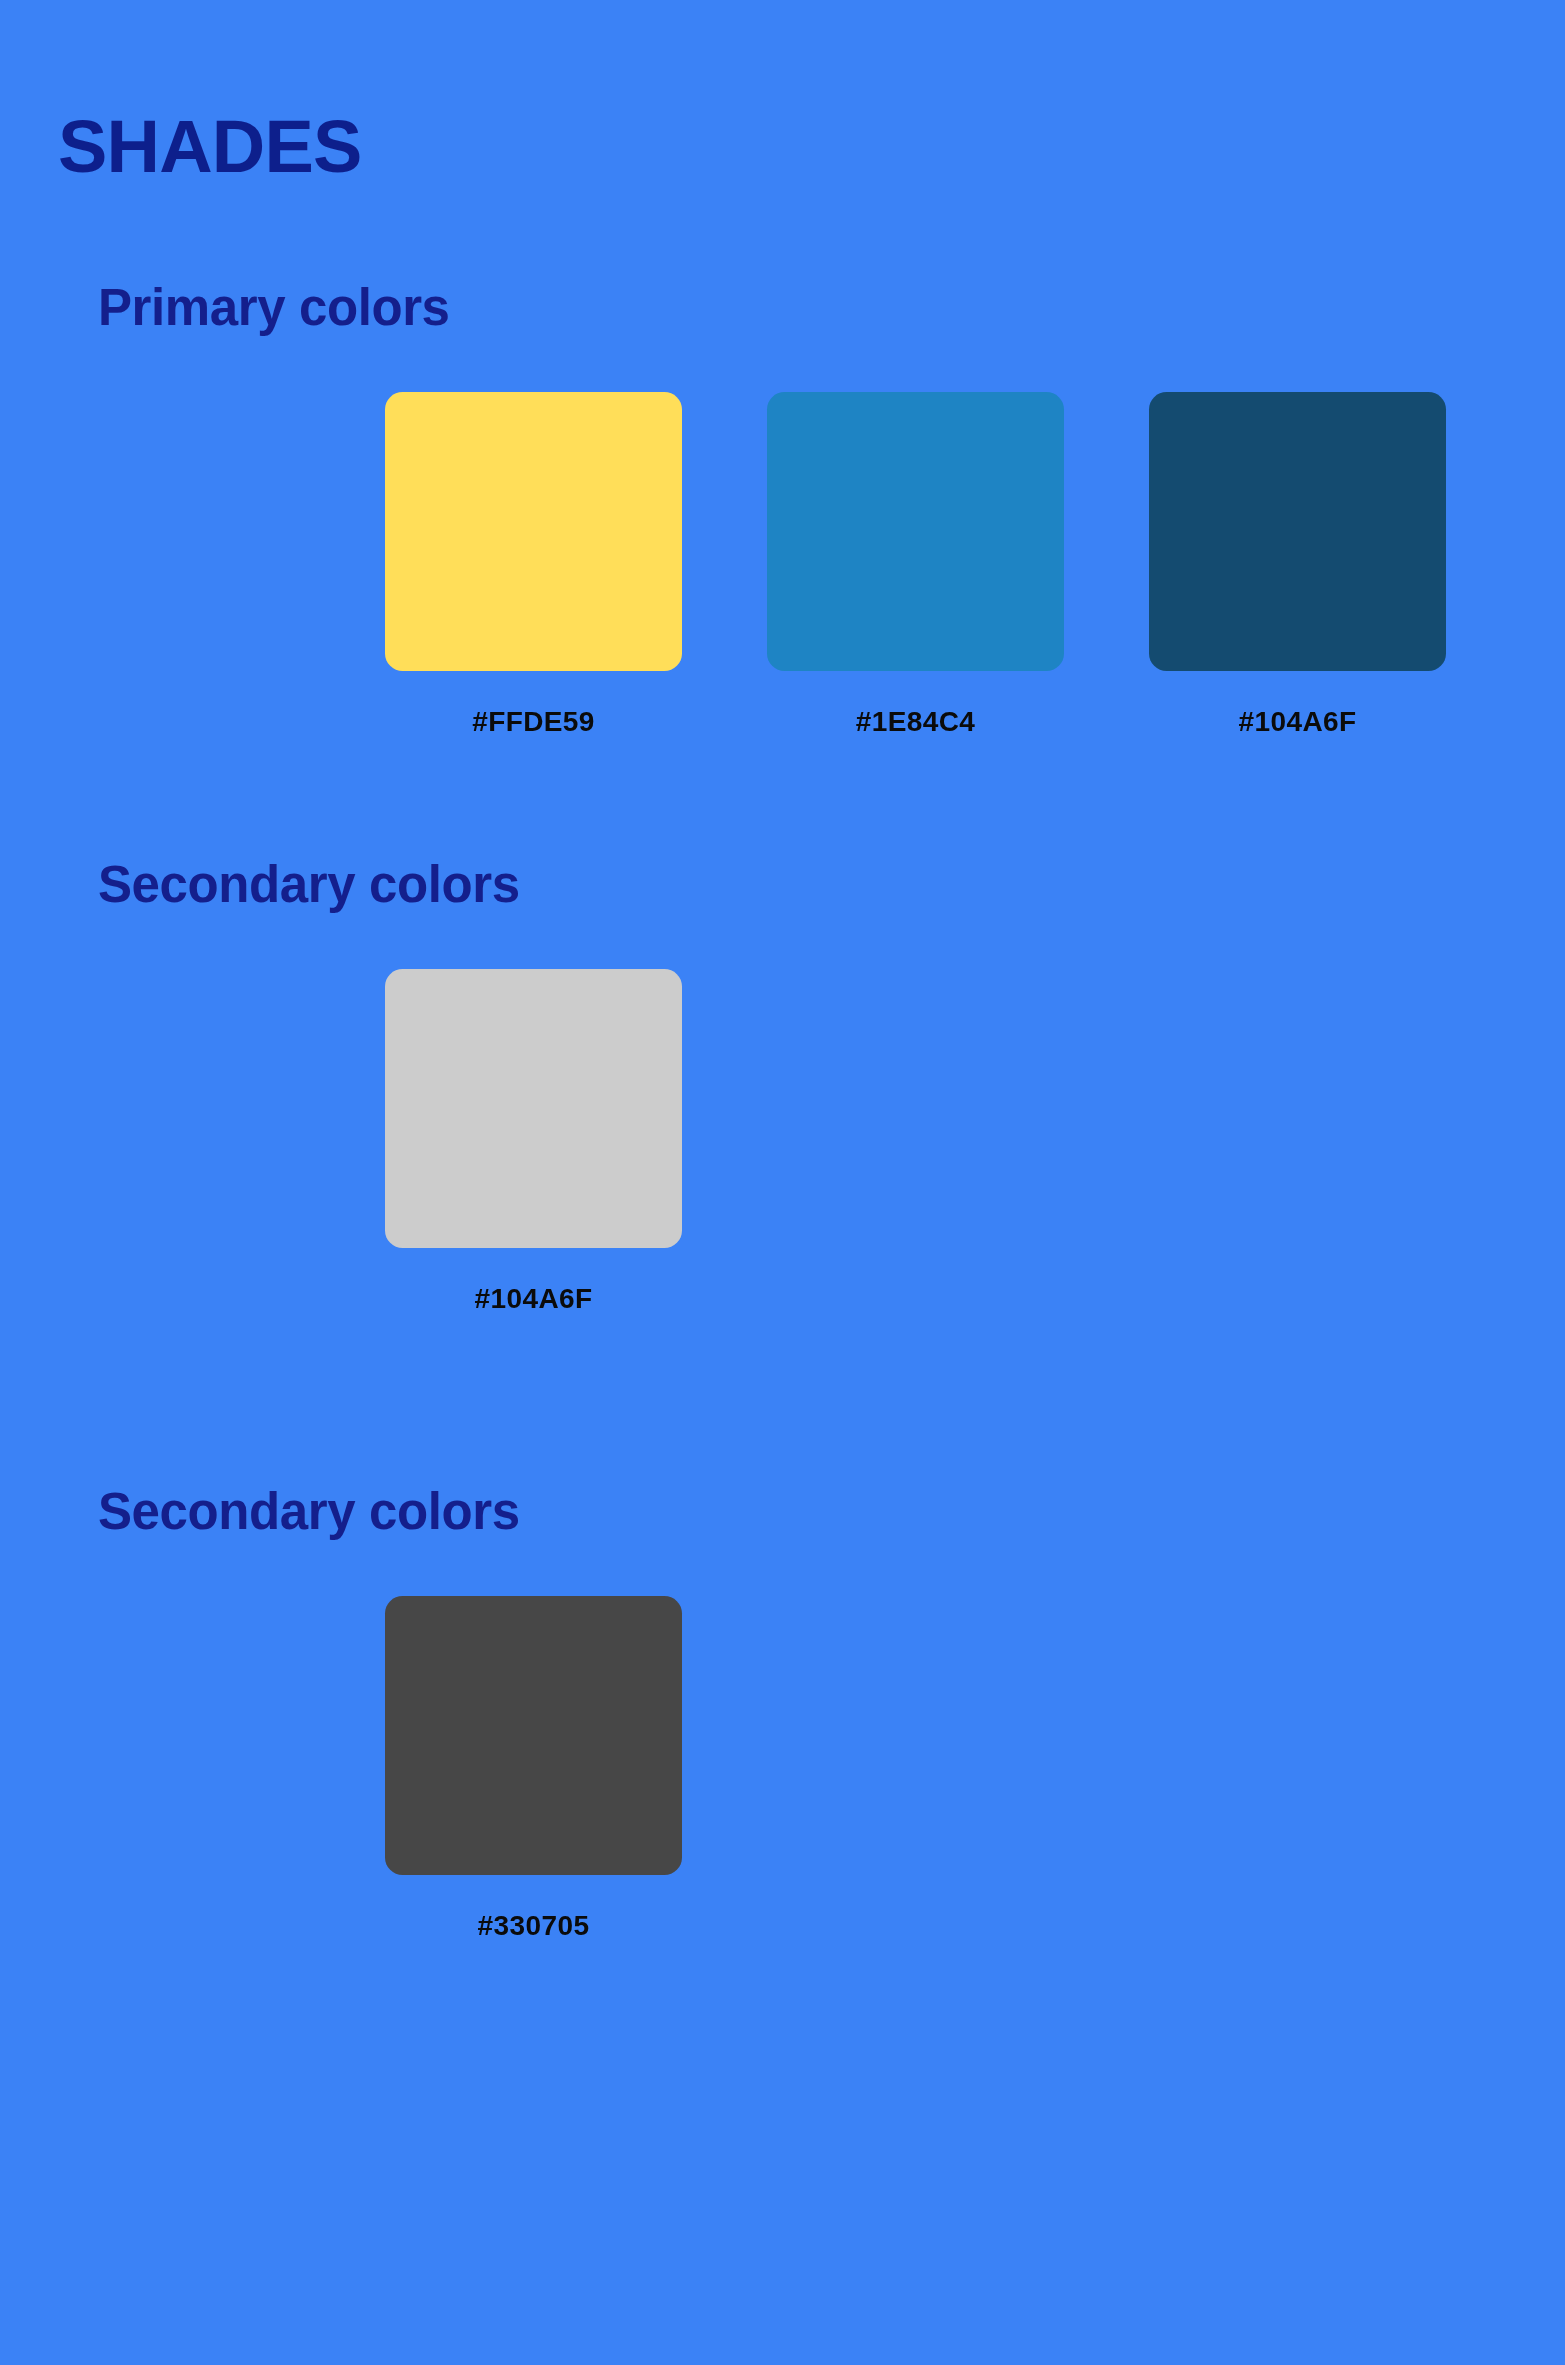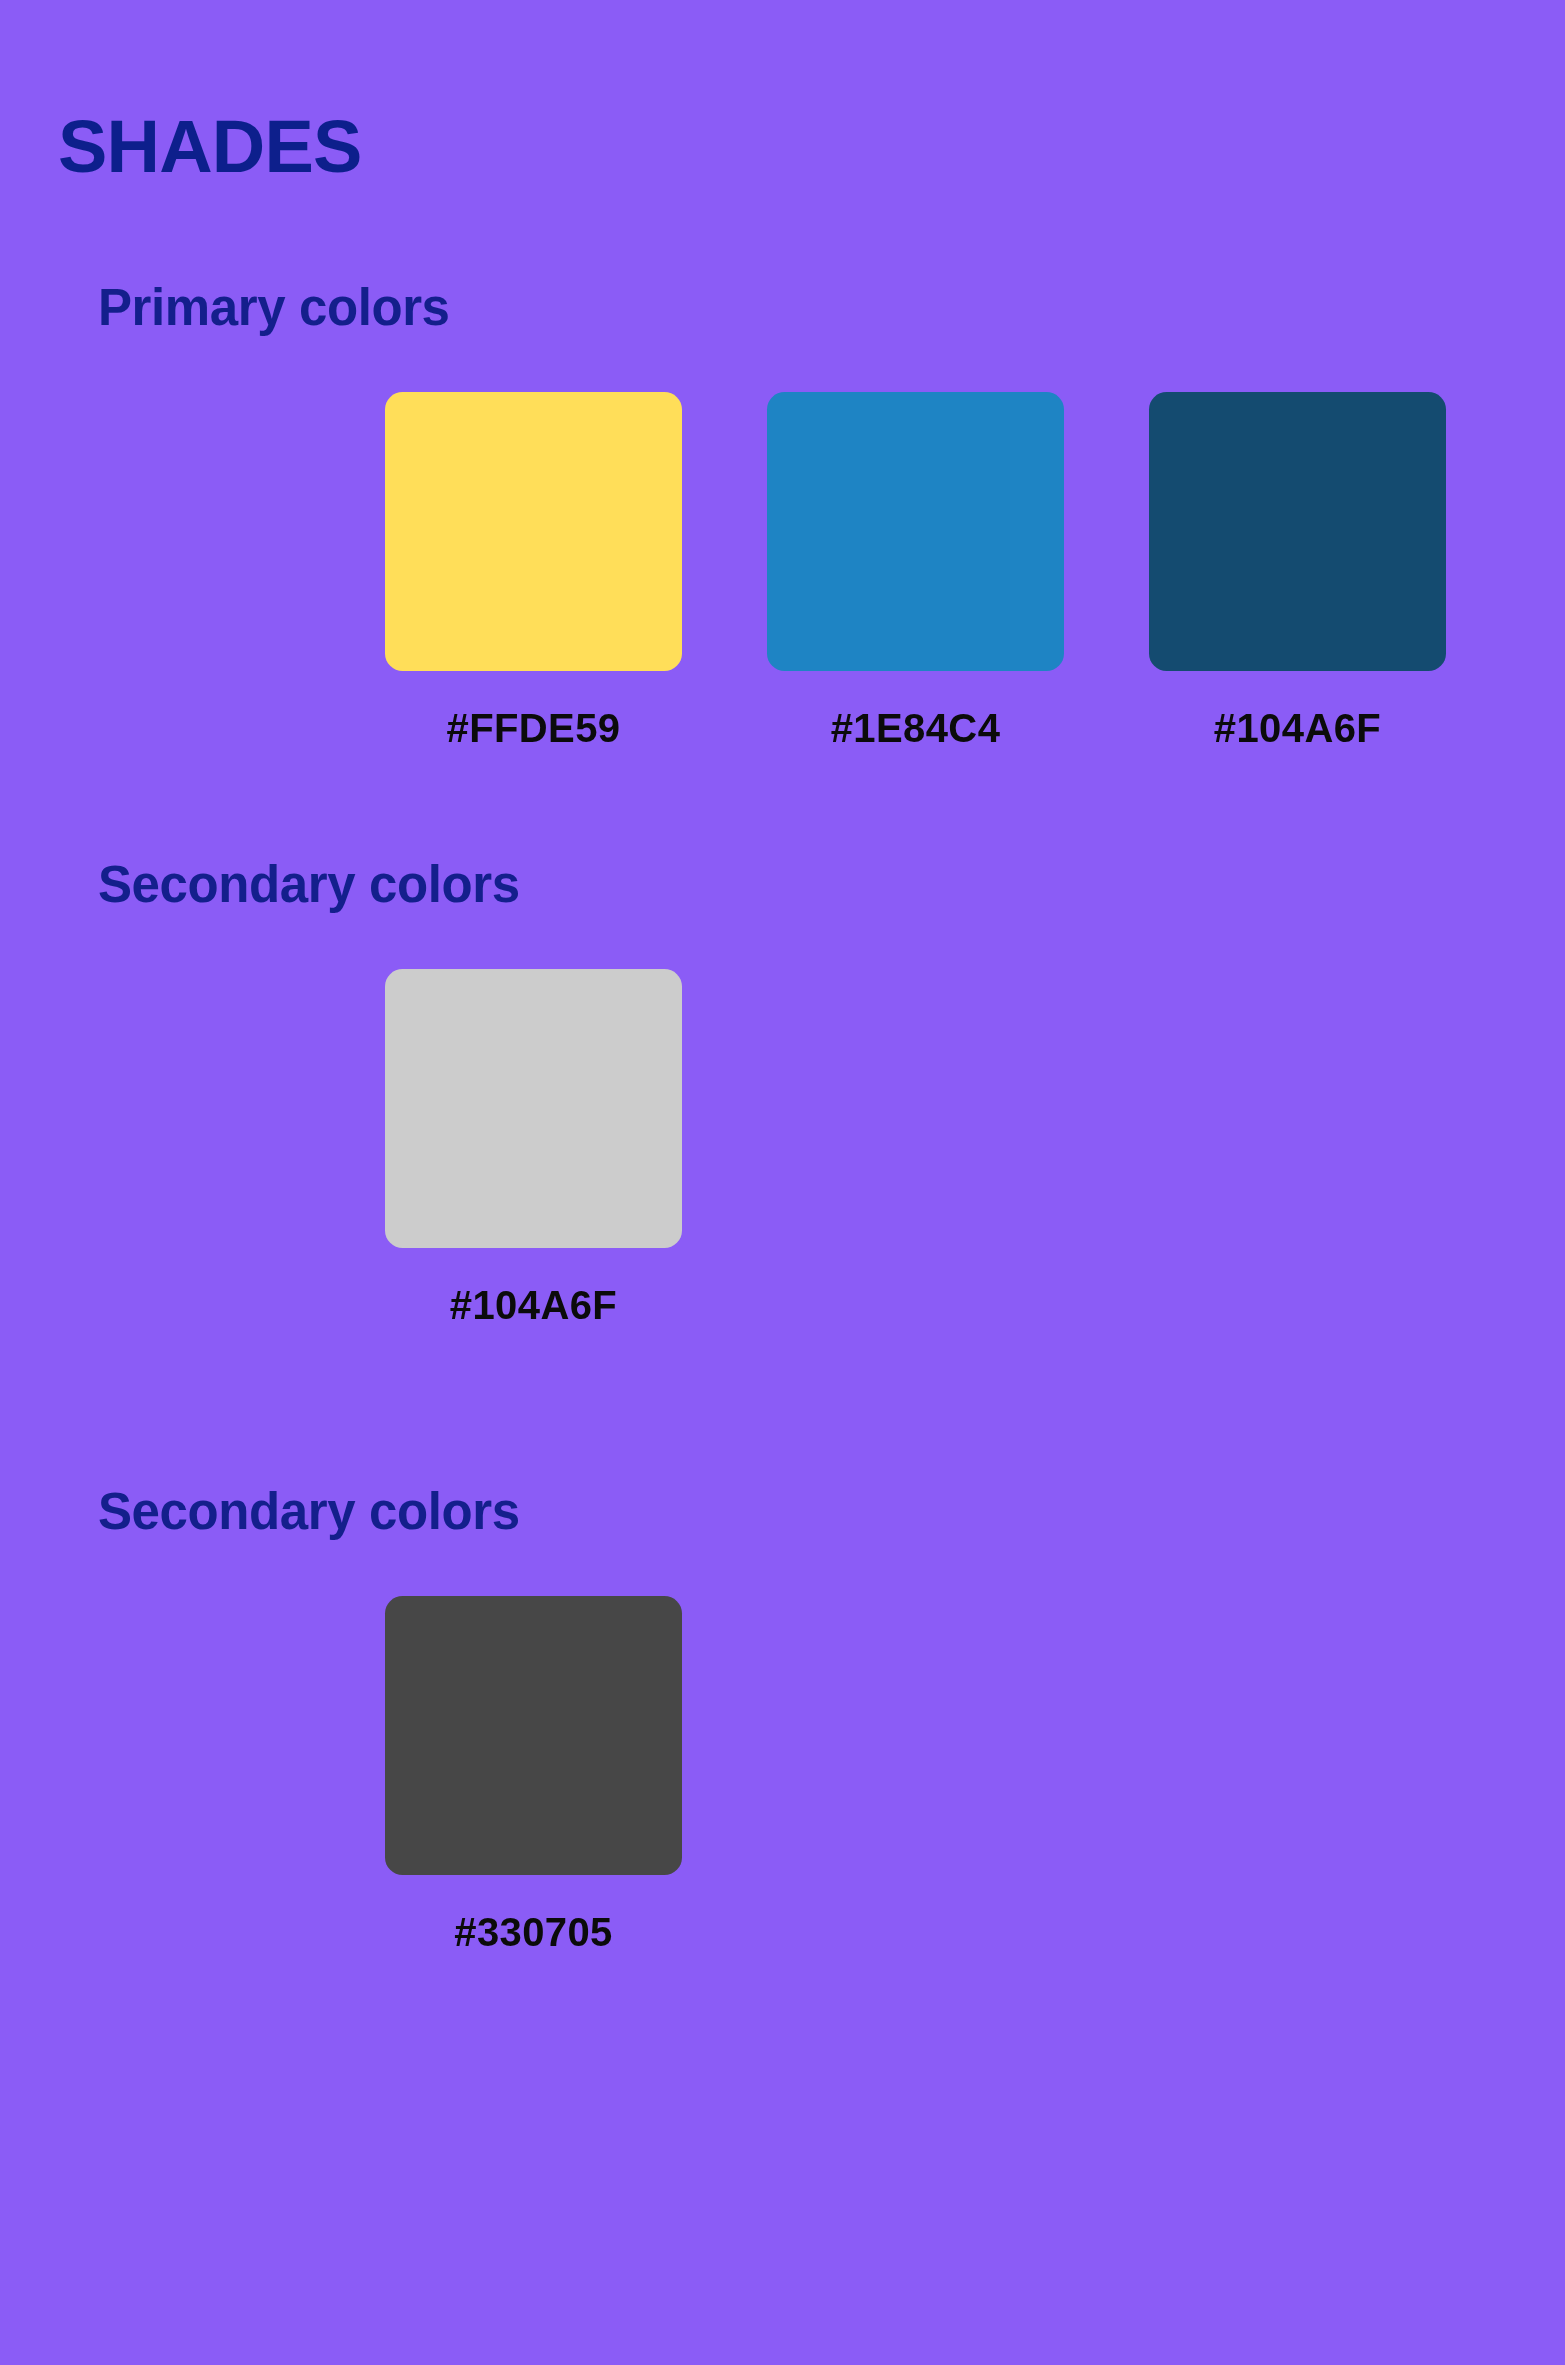--- a/index.html
+++ b/index.html
@@ -77,31 +77,31 @@
 
   .swatch-chip {
     width: 297px;
     height: 279px;
     border-radius: 17.6px;
     background: #CCCCCC;
   }
 
   .swatch-label {
     margin-top: 35px;
-    font-size: 40px;
+    font-size: 28px;
     font-weight: 700;
     letter-spacing: 0.4px;
     color: #0B0B0B;
     white-space: nowrap;
   }
 </style>
 </head>
 <body style="background: rgb(249, 249, 250);">
 
-<div class="page" style="background: #8b5cf6;">
+<div class="page" style="background: #3b82f6;">
 
   <div class="page-title" style="color: rgb(13, 31, 140);">SHADES</div>
 
   <div class="section section-1">
     <div class="section-heading" style="color: rgb(20, 31, 140);">Primary colors</div>
 
     <div class="swatch-row">
 
       <div class="swatch-cell">
         <div class="swatch-chip" style="background: rgb(255, 222, 89);"></div>

